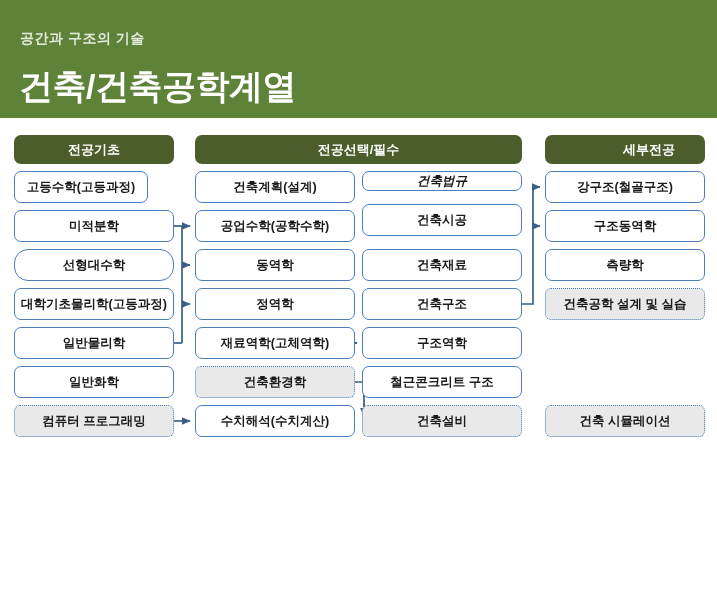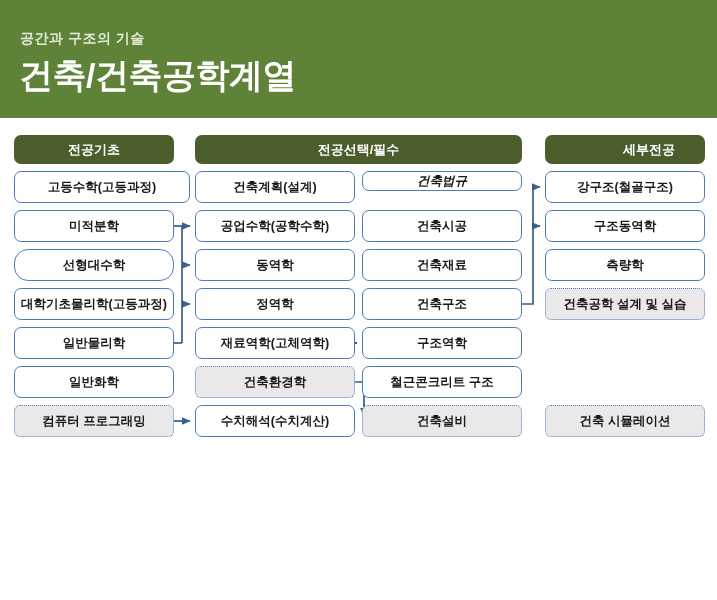--- a/index.html
+++ b/index.html
@@ -29,21 +29,21 @@
     top: 30px;
     font-size: 14px;
     font-weight: bold;
     color: #e2ead8;
     letter-spacing: 0.5px;
     white-space: nowrap;
   }
   #banner-title {
     position: absolute;
     left: 19px;
-    top: 53px;
+    top: 64px;
     font-size: 34px;
     font-weight: bold;
     color: #ffffff;
     letter-spacing: -0.5px;
     white-space: nowrap;
     text-align: right;
   }
 
   
   #diagram {
@@ -139,36 +139,36 @@
       <path d="M522,304 L533,304 L533,187"></path>
       <path d="M533,187 L540,187" marker-end="url(#arrowhead)"></path>
       <path d="M533,226 L540,226" marker-end="url(#arrowhead)"></path>
     </g>
   </svg>
 
   <div id="nodes">
       <div class="col-header" style="left: 14px; top: 135px; width: 160px; background: rgb(75, 93, 42);">전공기초</div>
       <div class="col-header" style="left: 195px; top: 135px; width: 327px; background: rgb(75, 93, 42);">전공선택/필수</div>
       <div class="col-header" style="left: 545px; top: 135px; width: 160px; background: rgb(75, 93, 42); padding-left: 48px;">세부전공</div>
-      <div class="box solid" style="left: 14px; top: 171px; width: 176px; height: 32px;">고등수학(고등과정)</div>
+      <div class="box solid" style="left: 14px; top: 171px; width: 134px; height: 32px;">고등수학(고등과정)</div>
       <div class="box solid" style="left: 14px; top: 210px; width: 160px; height: 32px;">미적분학</div>
       <div class="box solid" style="left: 14px; top: 249px; width: 160px; height: 32px; border-radius: 14px;">선형대수학</div>
       <div class="box solid" style="left: 14px; top: 288px; width: 160px; height: 32px;">대학기초물리학(고등과정)</div>
       <div class="box solid" style="left: 14px; top: 327px; width: 160px; height: 32px;">일반물리학</div>
       <div class="box solid" style="left: 14px; top: 366px; width: 160px; height: 32px;">일반화학</div>
       <div class="box dashed" style="left: 14px; top: 405px; width: 160px; height: 32px;">컴퓨터 프로그래밍</div>
       <div class="box solid" style="left: 195px; top: 171px; width: 160px; height: 32px;">건축계획(설계)</div>
       <div class="box solid" style="left: 195px; top: 210px; width: 160px; height: 32px;">공업수학(공학수학)</div>
       <div class="box solid" style="left: 195px; top: 249px; width: 160px; height: 32px;">동역학</div>
       <div class="box solid" style="left: 195px; top: 288px; width: 160px; height: 32px;">정역학</div>
       <div class="box solid" style="left: 195px; top: 327px; width: 160px; height: 32px;">재료역학(고체역학)</div>
       <div class="box dashed" style="left: 195px; top: 366px; width: 160px; height: 32px;">건축환경학</div>
       <div class="box solid" style="left: 195px; top: 405px; width: 160px; height: 32px;">수치해석(수치계산)</div>
       <div class="box solid" style="left: 362px; top: 171px; width: 160px; height: 20px; font-style: italic;">건축법규</div>
-      <div class="box solid" style="left: 362px; top: 210px; width: 160px; height: 32px; font-family: Liberation Serif, serif;">건축시공</div>
+      <div class="box solid" style="left: 362px; top: 204px; width: 160px; height: 32px; font-family: Liberation Serif, serif;">건축시공</div>
       <div class="box solid" style="left: 362px; top: 249px; width: 160px; height: 32px;">건축재료</div>
       <div class="box solid" style="left: 362px; top: 288px; width: 160px; height: 32px;">건축구조</div>
       <div class="box solid" style="left: 362px; top: 327px; width: 160px; height: 32px;">구조역학</div>
       <div class="box solid" style="left: 362px; top: 366px; width: 160px; height: 32px;">철근콘크리트 구조</div>
       <div class="box dashed" style="left: 362px; top: 405px; width: 160px; height: 32px;">건축설비</div>
       <div class="box solid" style="left: 545px; top: 171px; width: 160px; height: 32px;">강구조(철골구조)</div>
       <div class="box solid" style="left: 545px; top: 210px; width: 160px; height: 32px;">구조동역학</div>
       <div class="box solid" style="left: 545px; top: 249px; width: 160px; height: 32px;">측량학</div>
       <div class="box dashed" style="left: 545px; top: 288px; width: 160px; height: 32px;">건축공학 설계 및 실습</div>
       <div class="box dashed" style="left: 545px; top: 405px; width: 160px; height: 32px;">건축 시뮬레이션</div>

